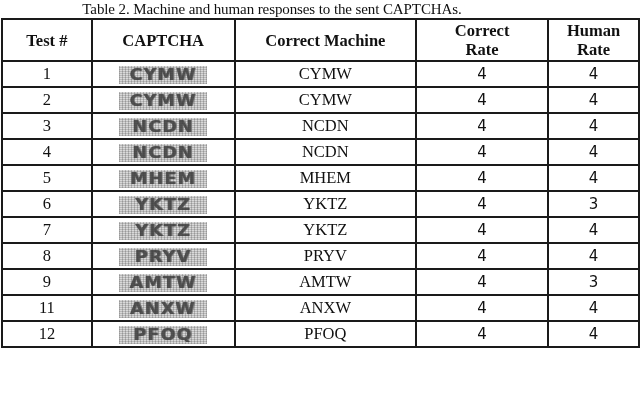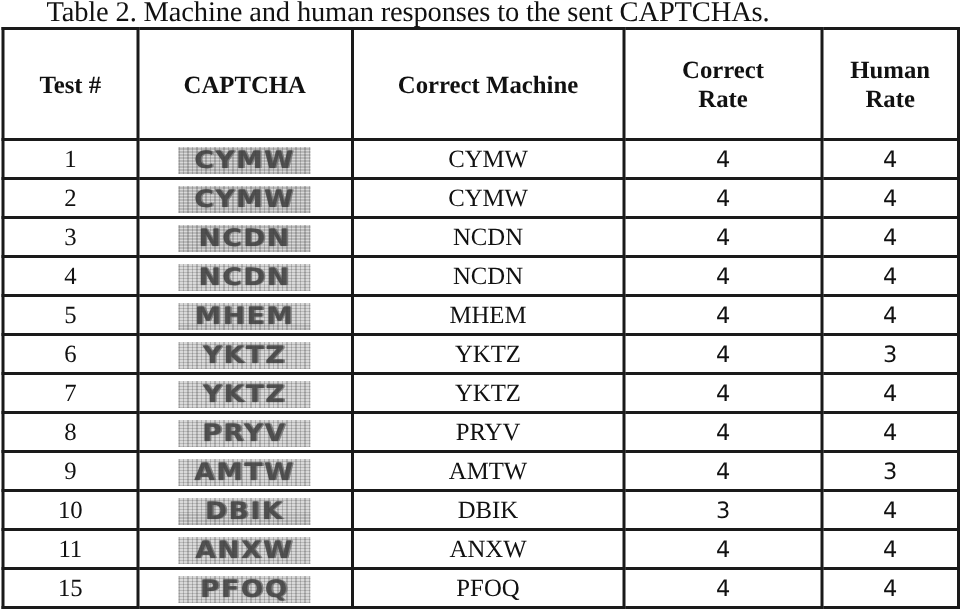--- a/index.html
+++ b/index.html
@@ -1,17 +1,17 @@
 <!DOCTYPE html>
 <html><head>
 <meta charset="utf-8">
 <style>
   html, body { margin:0; padding:0; background:#ffffff; }
   body { width:640px; height:407px; overflow:hidden; position:relative; font-family:"Liberation Serif", serif; color:#111; }
-  .caption { position:absolute; left:0; top:0; width:544px; text-align:center; font-size:19px; line-height:18px; letter-spacing:-0.1px; }
+  .caption { position:absolute; left:0; top:0; width:544px; text-align:center; font-size:15px; line-height:18px; letter-spacing:-0.1px; }
   table { position:absolute; left:1px; top:18px; border-collapse:collapse; table-layout:fixed; }
   td, th { border:2px solid #1a1a1a; text-align:center; padding:0; }
   th { font-weight:bold; font-size:16.5px; line-height:19px; height:40px;margin-left:32px; }
   td { font-size:16.5px; height:24px; line-height:24px; }
   td.num { font-family:"DejaVu Sans", sans-serif; font-size:15px; }
   .cap { display:inline-block; width:88px; height:18px; vertical-align:middle; position:relative;
          background:
            repeating-linear-gradient(90deg, rgba(0,0,0,0.18) 0 1px, transparent 1px 3px),
            repeating-linear-gradient(0deg, rgba(0,0,0,0.15) 0 1px, transparent 1px 2px),
            #d9d9d9; }
@@ -30,21 +30,21 @@
       <col style="width:182px">
       <col style="width:132px">
       <col style="width:91px">
   </colgroup>
   <thead>
     <tr>
       <th>Test #</th>
       <th>CAPTCHA</th>
       <th>Correct Machine</th>
       <th style="padding:0 22px">Correct Rate</th>
-      <th style="padding:16px 16px">Human Rate</th>
+      <th style="padding:0 16px">Human Rate</th>
     </tr>
   </thead>
   <tbody id="tbody">
   <tr>
     <td>1</td>
     <td><span class="cap"><span>CYMW</span></span></td>
     <td>CYMW</td>
     <td class="num">4</td>
     <td class="num">4</td>
   </tr>
@@ -106,38 +106,31 @@
   </tr>
 
   <tr>
     <td>9</td>
     <td><span class="cap"><span>AMTW</span></span></td>
     <td>AMTW</td>
     <td class="num">4</td>
     <td class="num">3</td>
   </tr>
 
-  <tr>
-    <td>10</td>
-    <td><span class="cap"><span>DBIK</span></span></td>
-    <td>DBIK</td>
-    <td class="num">3</td>
-    <td class="num">4</td>
-  </tr>
 
   <tr>
     <td>11</td>
     <td><span class="cap"><span>ANXW</span></span></td>
     <td>ANXW</td>
     <td class="num">4</td>
     <td class="num">4</td>
   </tr>
 
   <tr>
-    <td>15</td>
+    <td>12</td>
     <td><span class="cap"><span>PFOQ</span></span></td>
     <td>PFOQ</td>
     <td class="num">4</td>
     <td class="num">4</td>
   </tr>
 
 </tbody>
 </table>
 
 </body></html>

